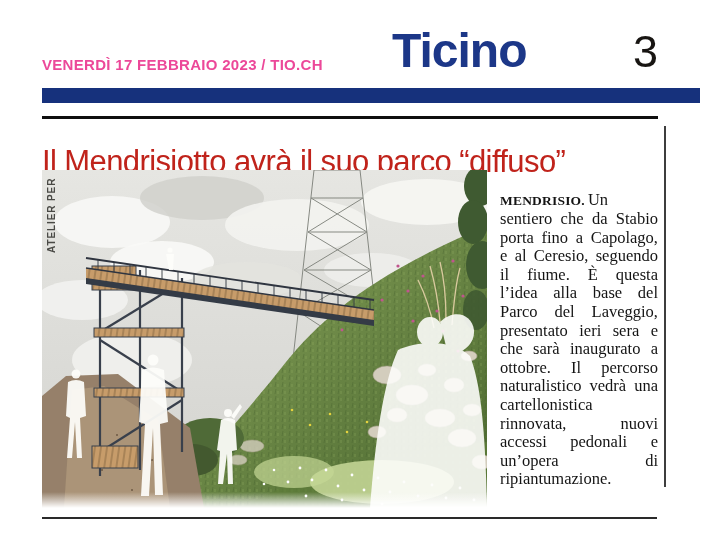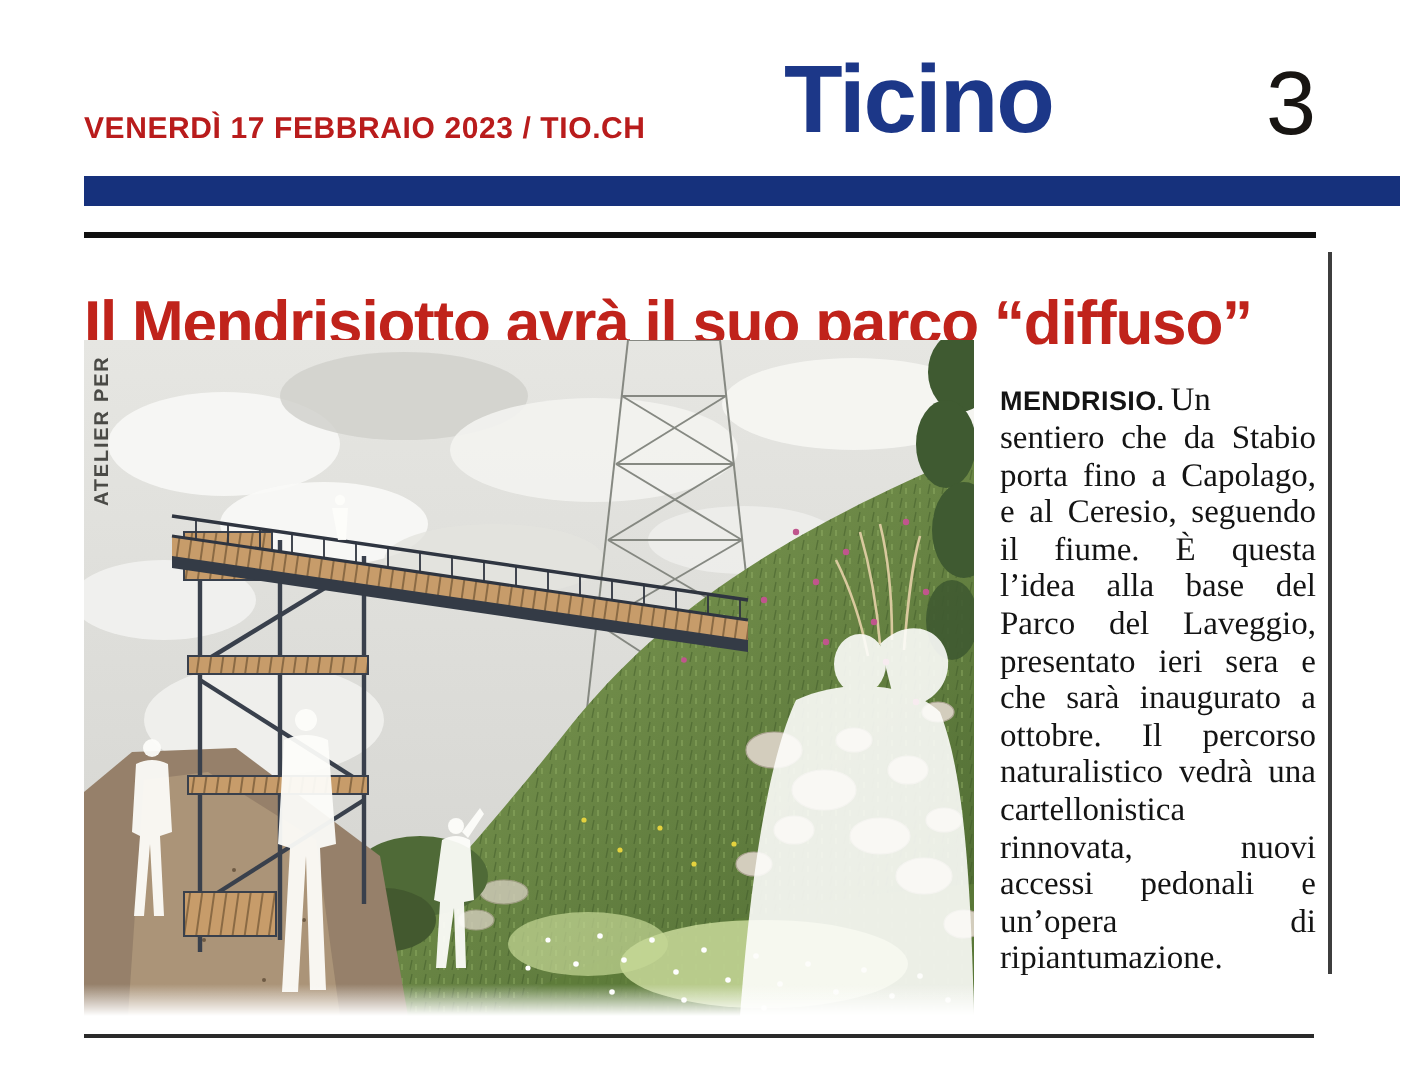--- a/index.html
+++ b/index.html
@@ -1,43 +1,43 @@
 <!DOCTYPE html>
 <html><head>
 <meta charset="utf-8">
 <style>
   html,body{margin:0;padding:0;background:#ffffff;}
   #page{position:relative;width:713px;height:534px;background:#ffffff;overflow:hidden;
         font-family:"Liberation Sans",sans-serif;}
   
   #date-line{position:absolute;left:42px;top:56px;font-size:15px;font-weight:700;
-             color:#b91c1c;letter-spacing:.3px;white-space:nowrap;}
+             color:#ec4899;letter-spacing:.3px;white-space:nowrap;}
   #section-title{position:absolute;left:392px;top:27px;font-size:48px;font-weight:700;
                  color:#1c3788;letter-spacing:-1px;line-height:1;}
   #page-number{position:absolute;left:633px;top:29px;font-size:45px;font-weight:500;
                color:#181512;line-height:1;}
   #header-bar{position:absolute;left:42px;top:88px;width:658px;height:15px;background:#16317c;}
   
   #top-rule{position:absolute;left:42px;top:116px;width:616px;height:3px;background:#0f0f0f;}
   #column-divider{position:absolute;left:664px;top:126px;width:2px;height:361px;background:#3e3e3e;}
   #bottom-rule{position:absolute;left:42px;top:517px;width:615px;height:2px;background:#2a2a2a;}
   
-  #headline{position:absolute;left:42px;top:123px;width:620px;font-size:31px;font-weight:700;
+  #headline{position:absolute;left:42px;top:123px;width:620px;font-size:31px;font-weight:400;
             color:#c0231b;letter-spacing:-.6px;line-height:1.15;white-space:nowrap;}
   
   #photo{position:absolute;left:42px;top:170px;width:445px;height:338px;}
   #photo svg{display:block;}
   #photo-credit{position:absolute;left:46px;top:253px;transform:rotate(-90deg);
                 transform-origin:0 0;font-size:10px;font-weight:700;color:#4a4a46;
                 letter-spacing:.9px;white-space:nowrap;}
   
   #body-col{position:absolute;left:500px;top:174px;width:158px;
             font-family:"Liberation Serif",serif;font-size:16.5px;line-height:18.6px;
             color:#141414;text-align:justify;}
-  #body-col .lead{font-family:Liberation Sans, sans-serif;font-weight:700;
+  #body-col .lead{font-family:Liberation Serif, serif;font-weight:700;
                   font-size:13.5px;letter-spacing:.2px;margin-right:3px;}
 </style>
 </head>
 <body>
 
 <div id="page">
 
   <div id="date-line">VENERDÌ 17 FEBBRAIO 2023 / TIO.CH</div>
   <div id="section-title">Ticino</div>
   <div id="page-number">3</div>

